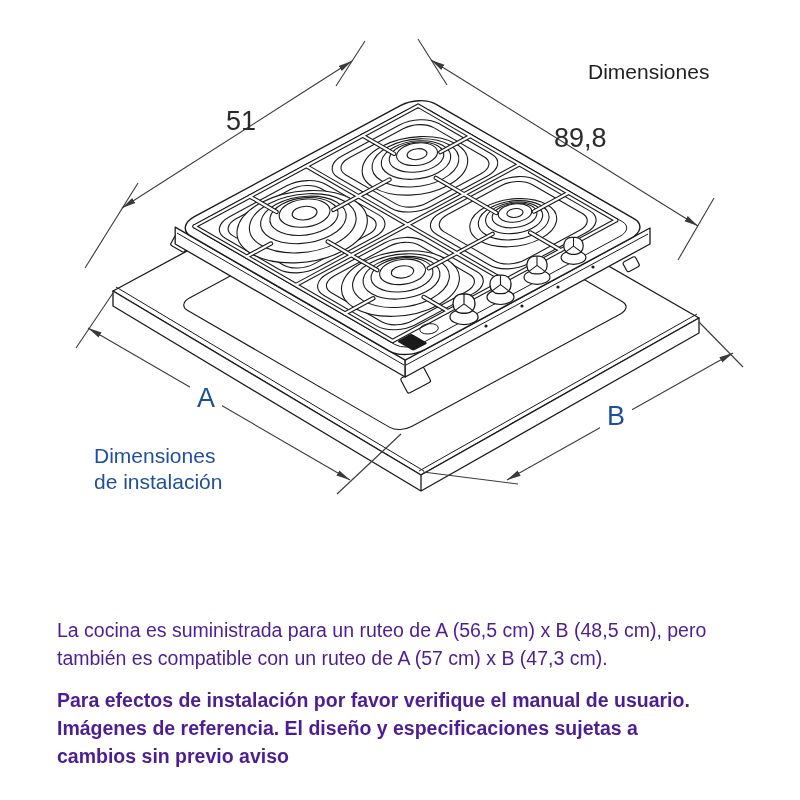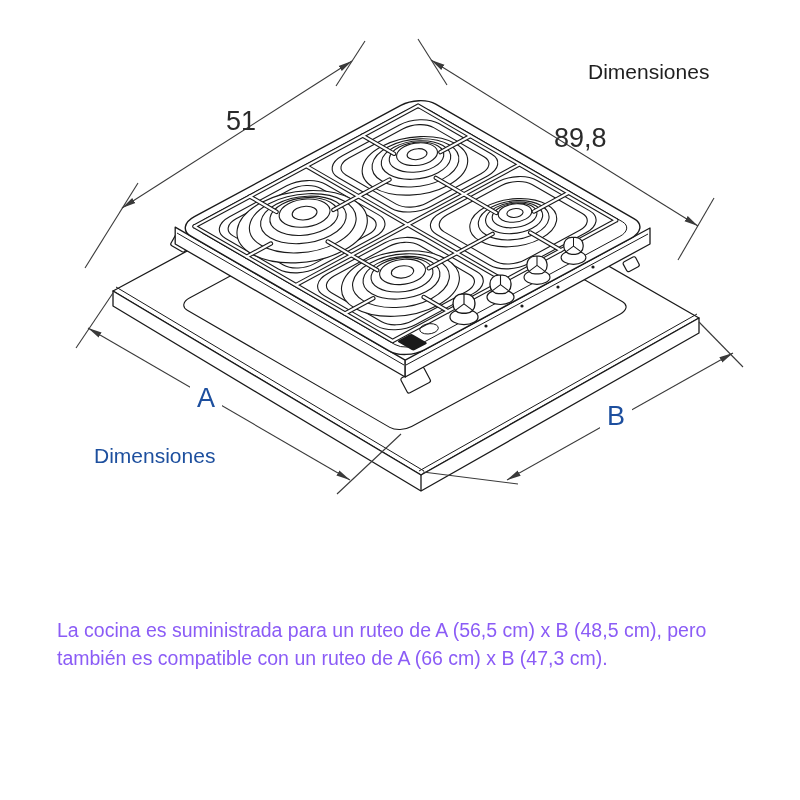--- a/index.html
+++ b/index.html
@@ -13,21 +13,21 @@
   .lbl { position:absolute; white-space:nowrap; }
   .dim-num { font-size:27px; color:#2a2a2a; }
   .dim-letter {
     font-size:27px; color:var(--accent);
     background:#fff; padding:0 7px; line-height:30px;
   }
   .caption { font-size:21px; line-height:27px; color:#1f1f1f; }
   .caption-blue { font-size:21px; line-height:26px; color:var(--accent); }
   #notes {
     position:absolute; left:57px; top:616px; width:700px;
-    font-size:19.5px; line-height:28px; color:#8b5cf6;
+    font-size:19.5px; line-height:28px; color:#4c1d95;
   }
   #notes .para2 { margin-top:14px; font-weight:bold; }
   svg * { stroke-linejoin:round; }
 </style>
 </head>
 <body>
 
 <div id="stage">
 <svg width="800" height="610" viewBox="0 0 800 610">
   <defs>
@@ -184,22 +184,28 @@
   </div>
 
   <div class="lbl dim-num" style="left:210px; top:106px;margin-left:16px;">51</div>
   <div class="lbl dim-num" style="left:554px; top:123px;">89,8</div>
 
   <div class="lbl dim-letter" style="left:190px; top:383px;">A</div>
   <div class="lbl dim-letter" style="left:600px; top:401px;">B</div>
 
   <div class="lbl caption-blue" style="left:94px; top:443px;">
     <div>Dimensiones</div>
+    <div>de instalación</div>
   </div>
 
 </div>
 
 <div id="notes">
   <div class="para1">
     <div>La cocina es suministrada para un ruteo de A (56,5 cm) x B (48,5 cm), pero</div>
-    <div>también es compatible con un ruteo de A (66 cm) x B (47,3 cm).</div>
+    <div>también es compatible con un ruteo de A (57 cm) x B (47,3 cm).</div>
+  </div>
+  <div class="para2">
+    <div>Para efectos de instalación por favor verifique el manual de usuario.</div>
+    <div>Imágenes de referencia. El diseño y especificaciones sujetas a</div>
+    <div>cambios sin previo aviso</div>
   </div>
 </div>
 
 </body></html>

